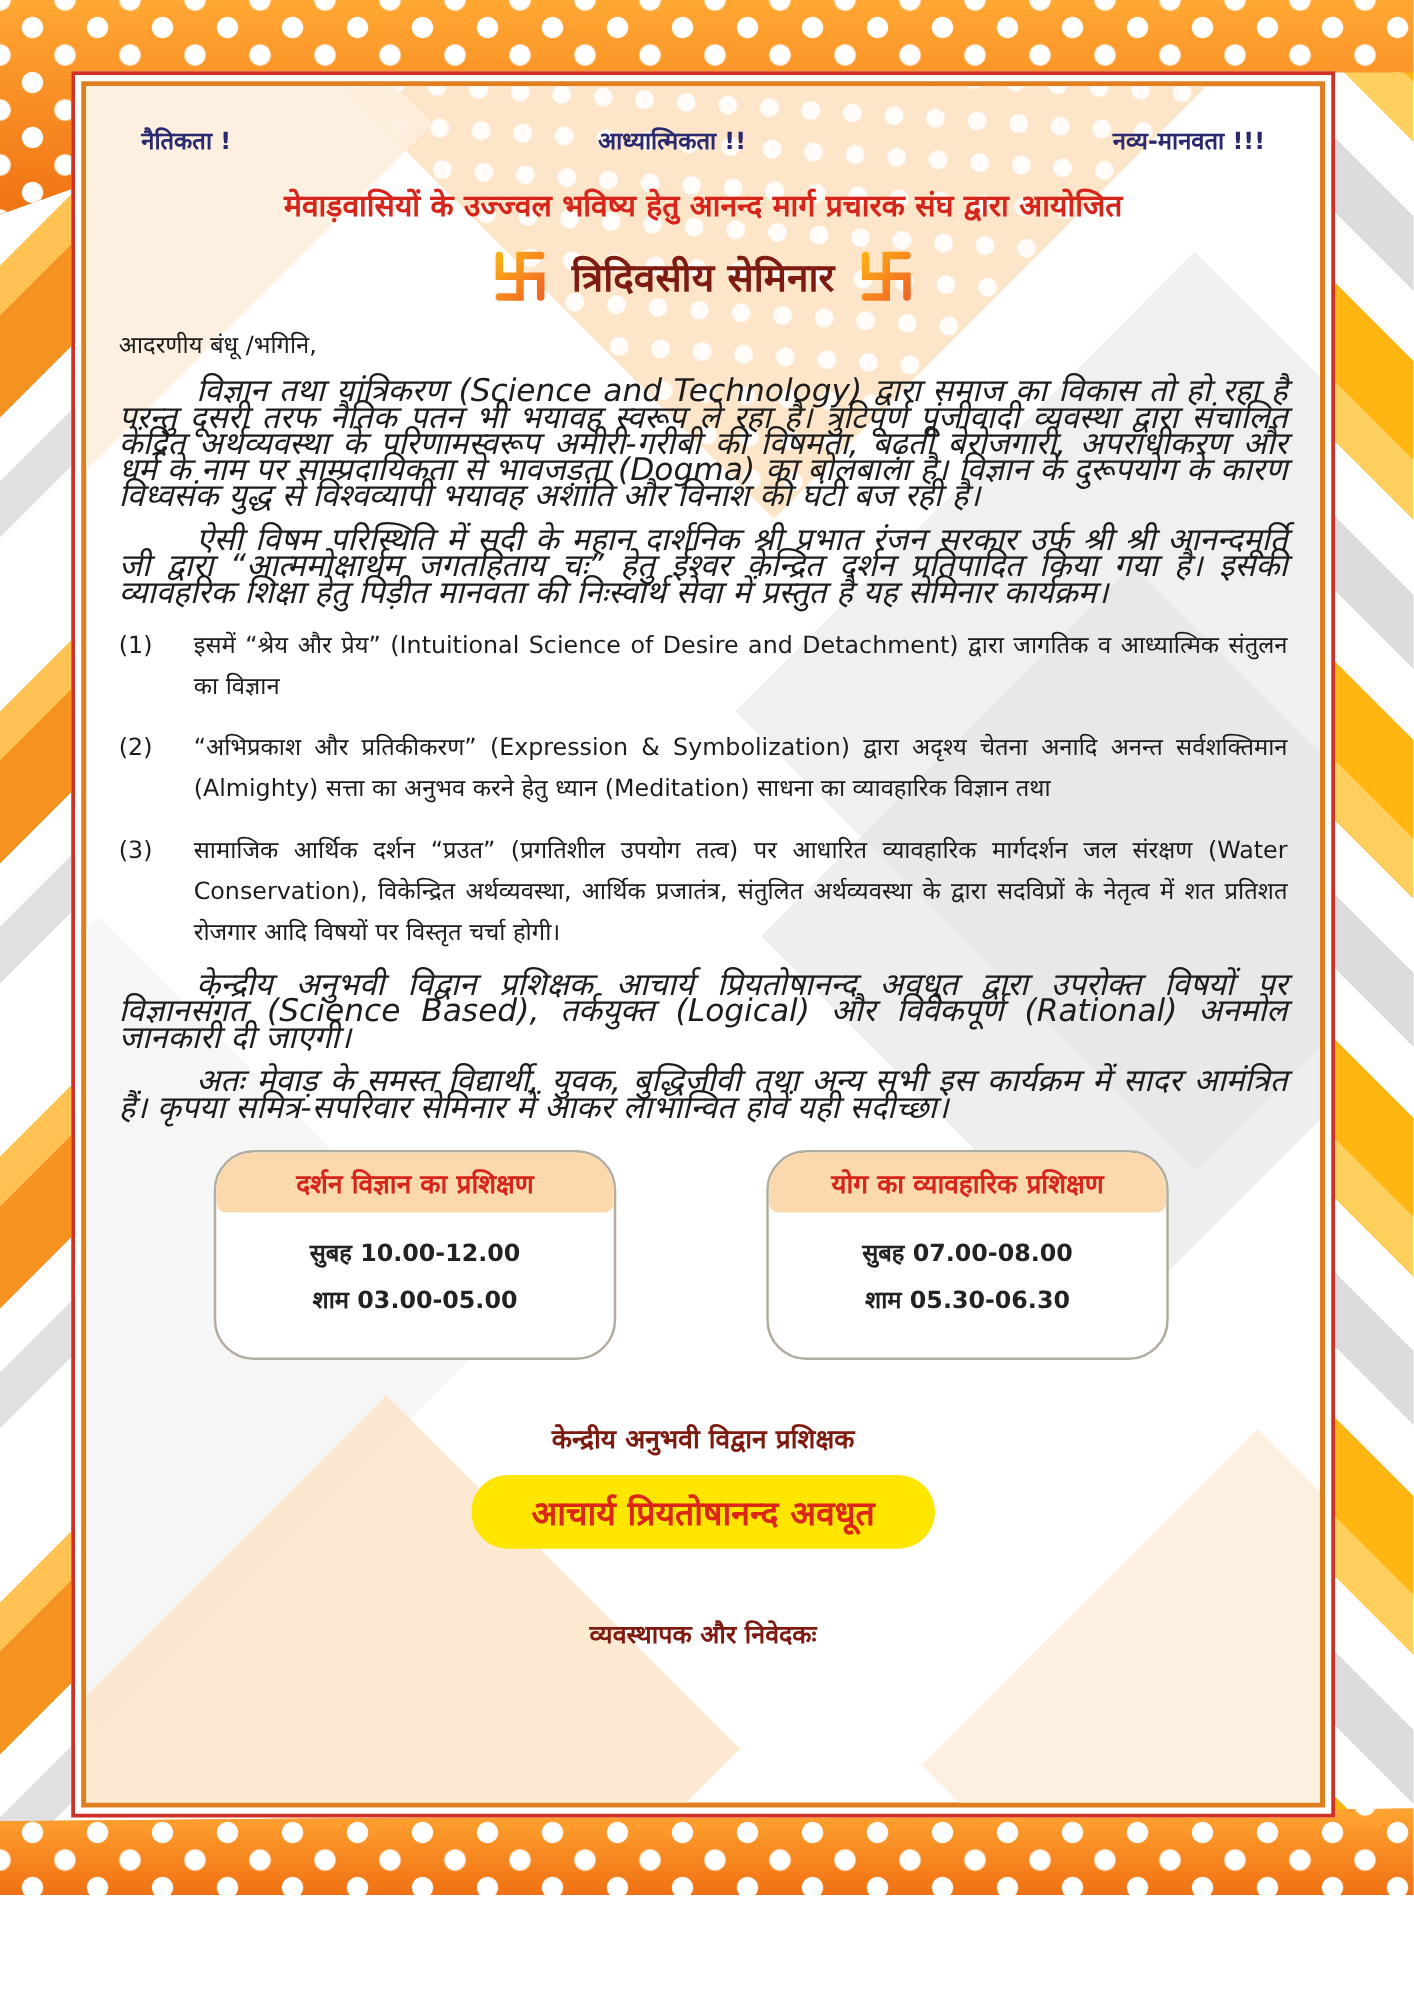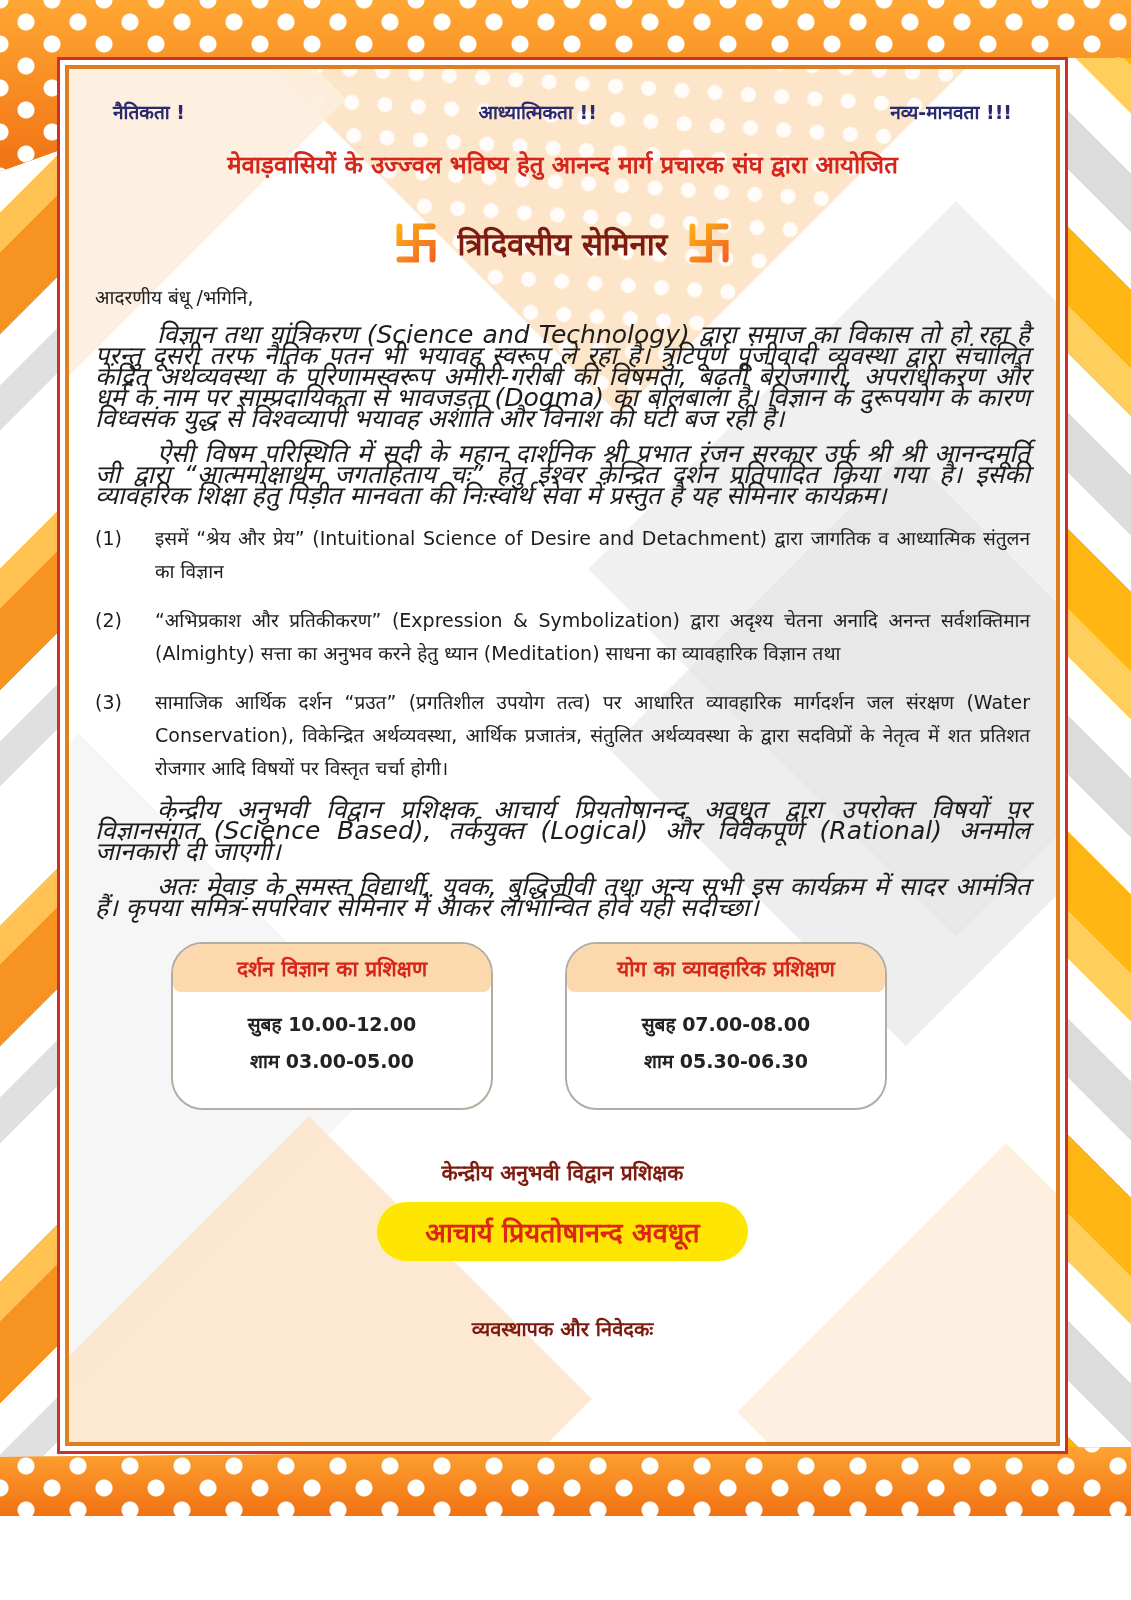--- a/index.html
+++ b/index.html
@@ -38,35 +38,35 @@
   .wm.peach-top2{left:-230px;top:-180px;width:420px;height:420px;background:#fdeedd;opacity:.9;}
   .wm.gray-right{right:-160px;top:240px;width:520px;height:520px;background:#ededef;opacity:.85;}
   .wm.gray-right2{right:-60px;top:470px;width:420px;height:420px;background:#e2e2e5;opacity:.6;}
   .wm.gray-left{left:-220px;top:760px;width:460px;height:460px;background:#f4f4f5;opacity:.8;}
   .wm.peach-bottom{left:40px;top:1130px;width:400px;height:400px;background:#fde3c6;opacity:.8;}
   .wm.peach-bottom2{right:-140px;bottom:-160px;width:380px;height:380px;background:#fdeedd;opacity:.9;}
   
   .slogans{display:flex;justify-content:space-between;align-items:baseline;
     padding:30px 18px 0 18px;font-weight:bold;font-size:19px;color:#2b2a70;}
   .headline{margin-top:22px;text-align:center;font-weight:bold;font-size:24px;color:#d6251a;}
-  .seminar-row{margin-top:40px;display:flex;justify-content:center;align-items:center;gap:18px;}
+  .seminar-row{margin-top:18px;display:flex;justify-content:center;align-items:center;gap:18px;}
   .seminar-title{font-weight:bold;font-size:31px;color:#7e1b10;}
   .swastika{width:46px;height:46px;display:inline-block;}
   .detail-row{display:flex;margin-top:6px;font-weight:bold;font-size:21px;line-height:42px;}
   .detail-row .lbl{width:140px;flex:0 0 140px;color:#a81b0d;}
   .detail-row .val{color:#e02417;}
   .details{margin-top:30px;}
   .salutation{margin-top:18px;font-size:19px;}
   p.body{margin:14px 0 0 0;font-size:25px;line-height:21px;text-align:justify;text-indent:62px;font-style:italic;}
   .agenda{margin-top:6px;}
   .agenda-item{display:flex;margin-top:16px;font-size:19px;line-height:33px;}
   .agenda-item .num{flex:0 0 60px;}
   .agenda-item .txt{flex:1;text-align:justify;}
   
-  .schedule-wrap{display:flex;margin-top:24px;margin-left:76px;gap:72px;}
+  .schedule-wrap{display:flex;margin-top:24px;margin-left:76px;gap:120px;}
   .schedule-card{width:322px;min-height:168px;border:2px solid #b3aca1;border-radius:32px;
     overflow:hidden;background:#ffffff;box-sizing:border-box;}
   .schedule-title{background:#fbd9ad;text-align:center;font-weight:bold;font-size:21px;
     color:#d6251a;padding:10px 6px;border-radius:0 0 8px 8px;}
   .schedule-body{padding:8px 0 14px 0;}
   .schedule-row{text-align:center;font-weight:bold;font-size:19px;padding:11px 0 0 0;color:#222;}
   
   .trainer-heading{margin-top:48px;text-align:center;font-weight:bold;font-size:21px;color:#7e1b10;}
   .trainer-pill{margin:16px auto 16px auto;width:fit-content;background:#ffe600;border-radius:32px;
     padding:11px 48px;font-weight:bold;font-size:27px;color:#dc2616;}

